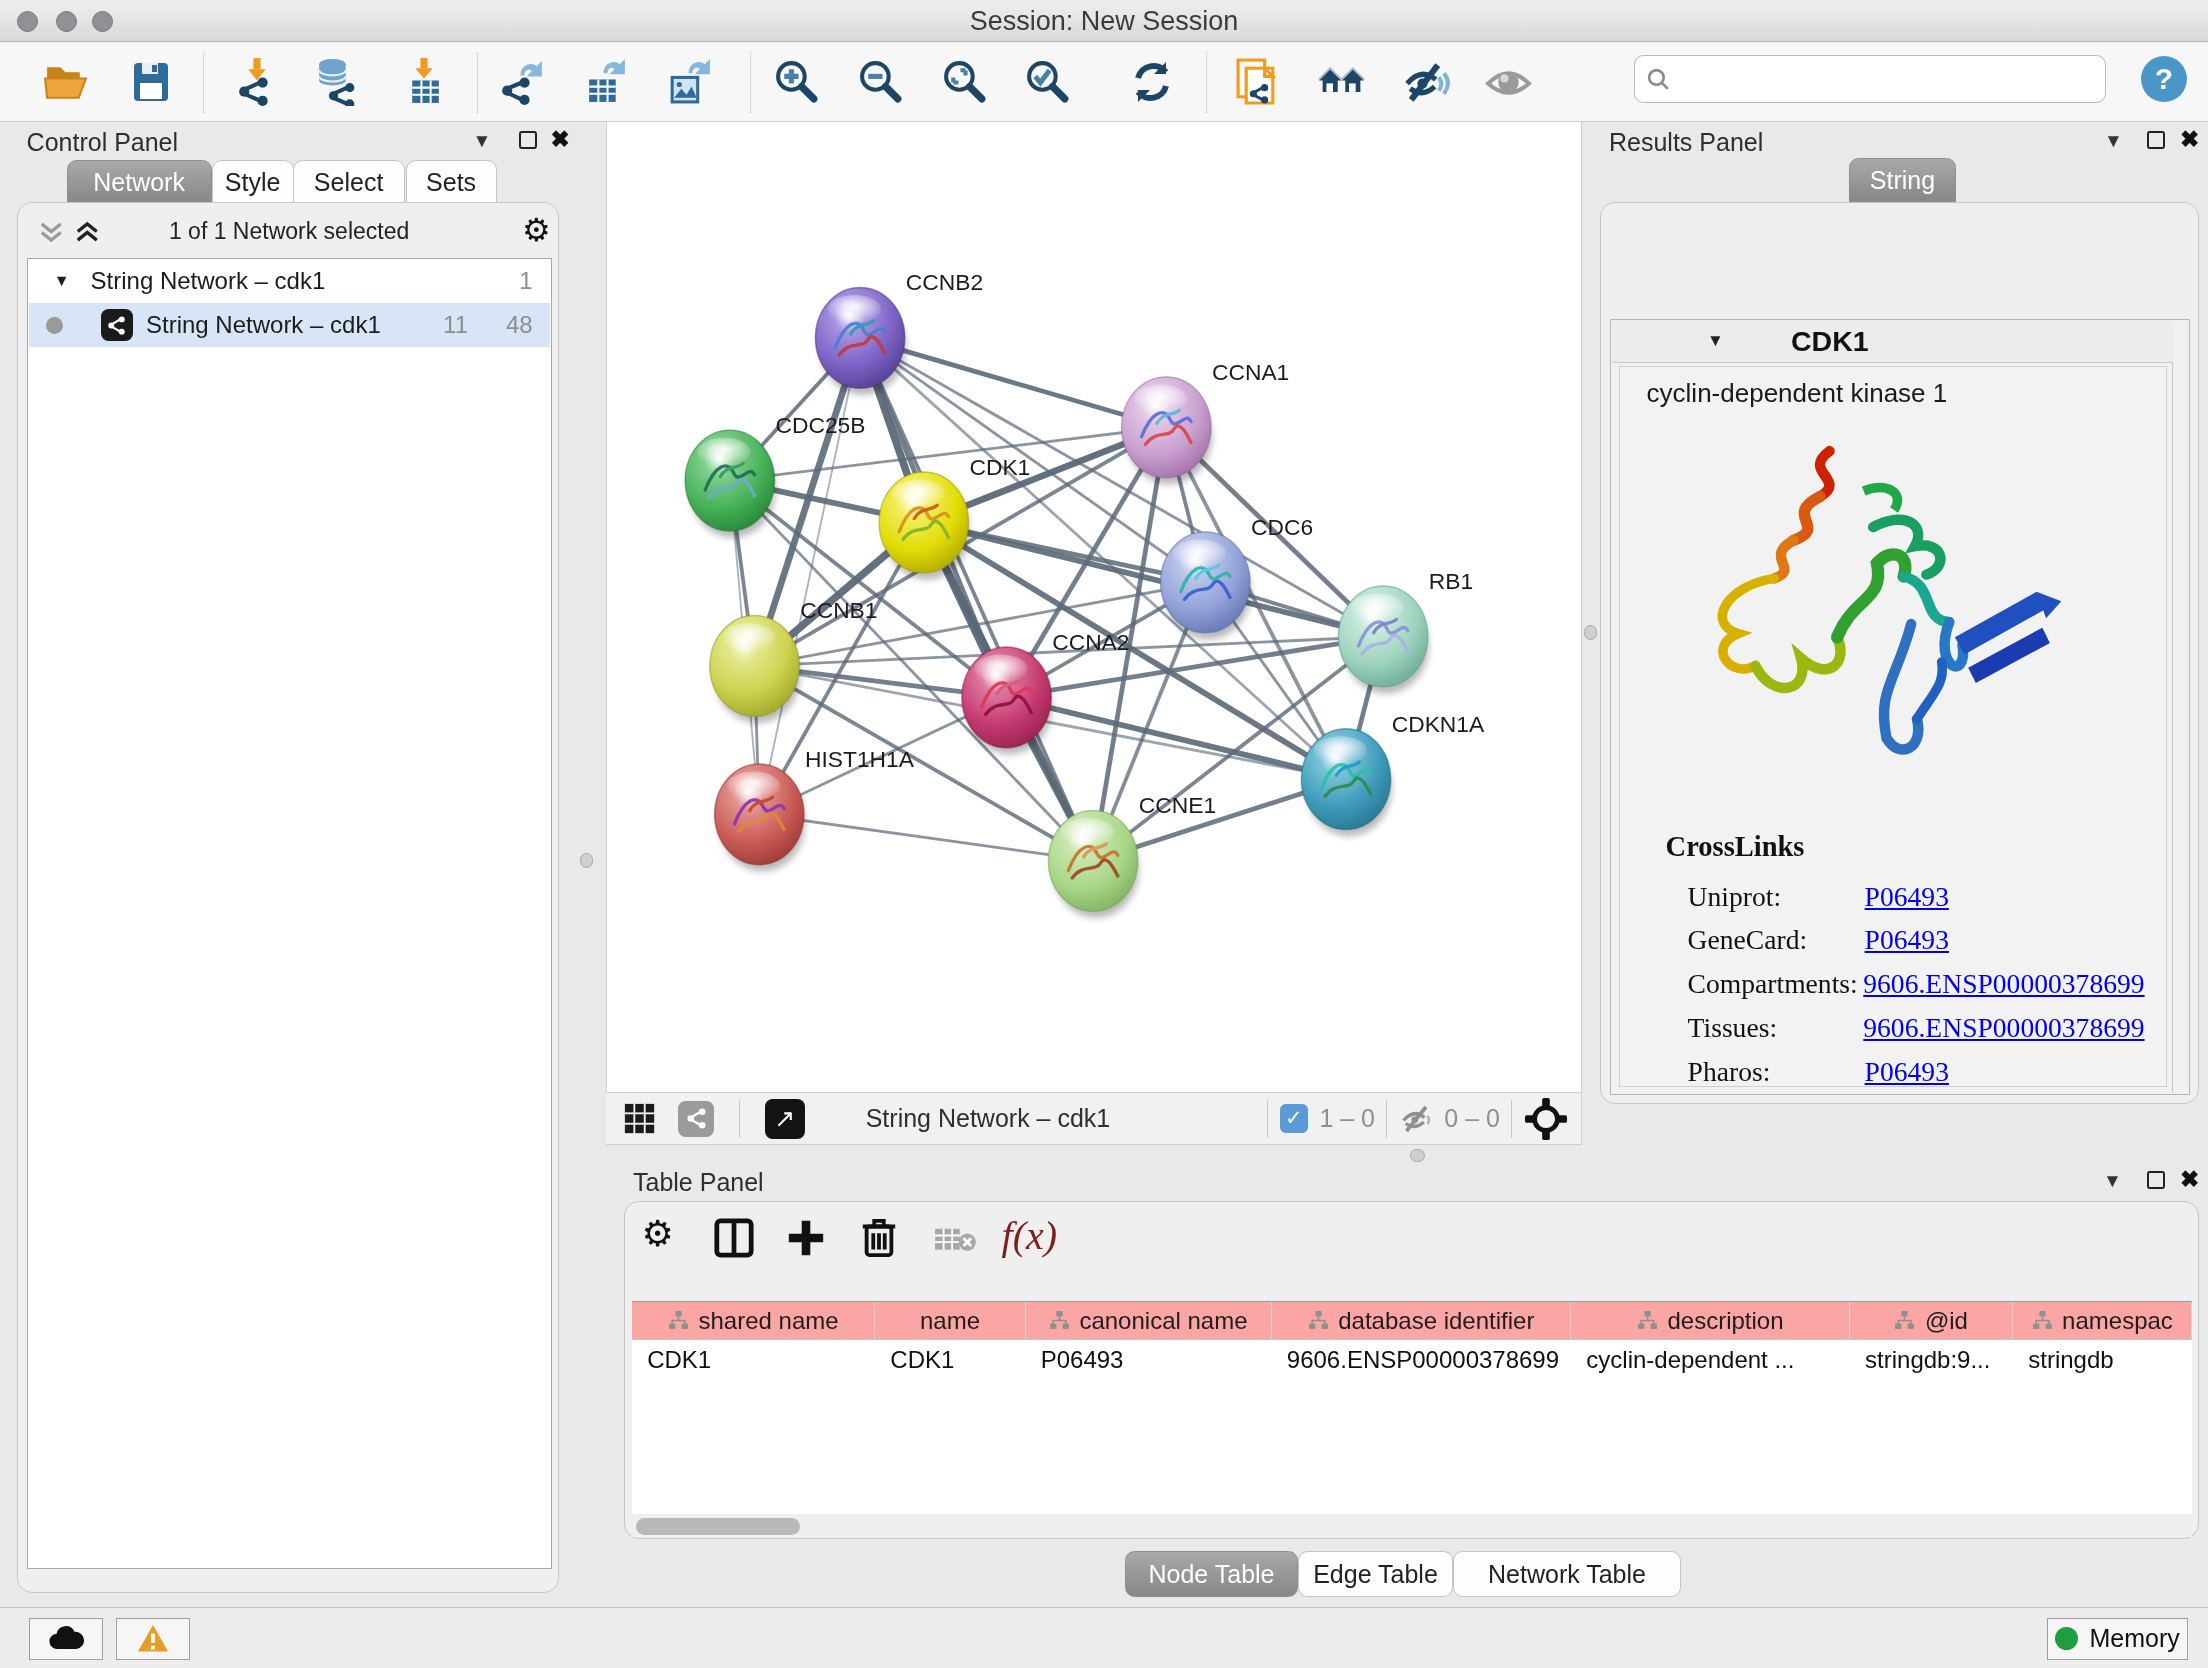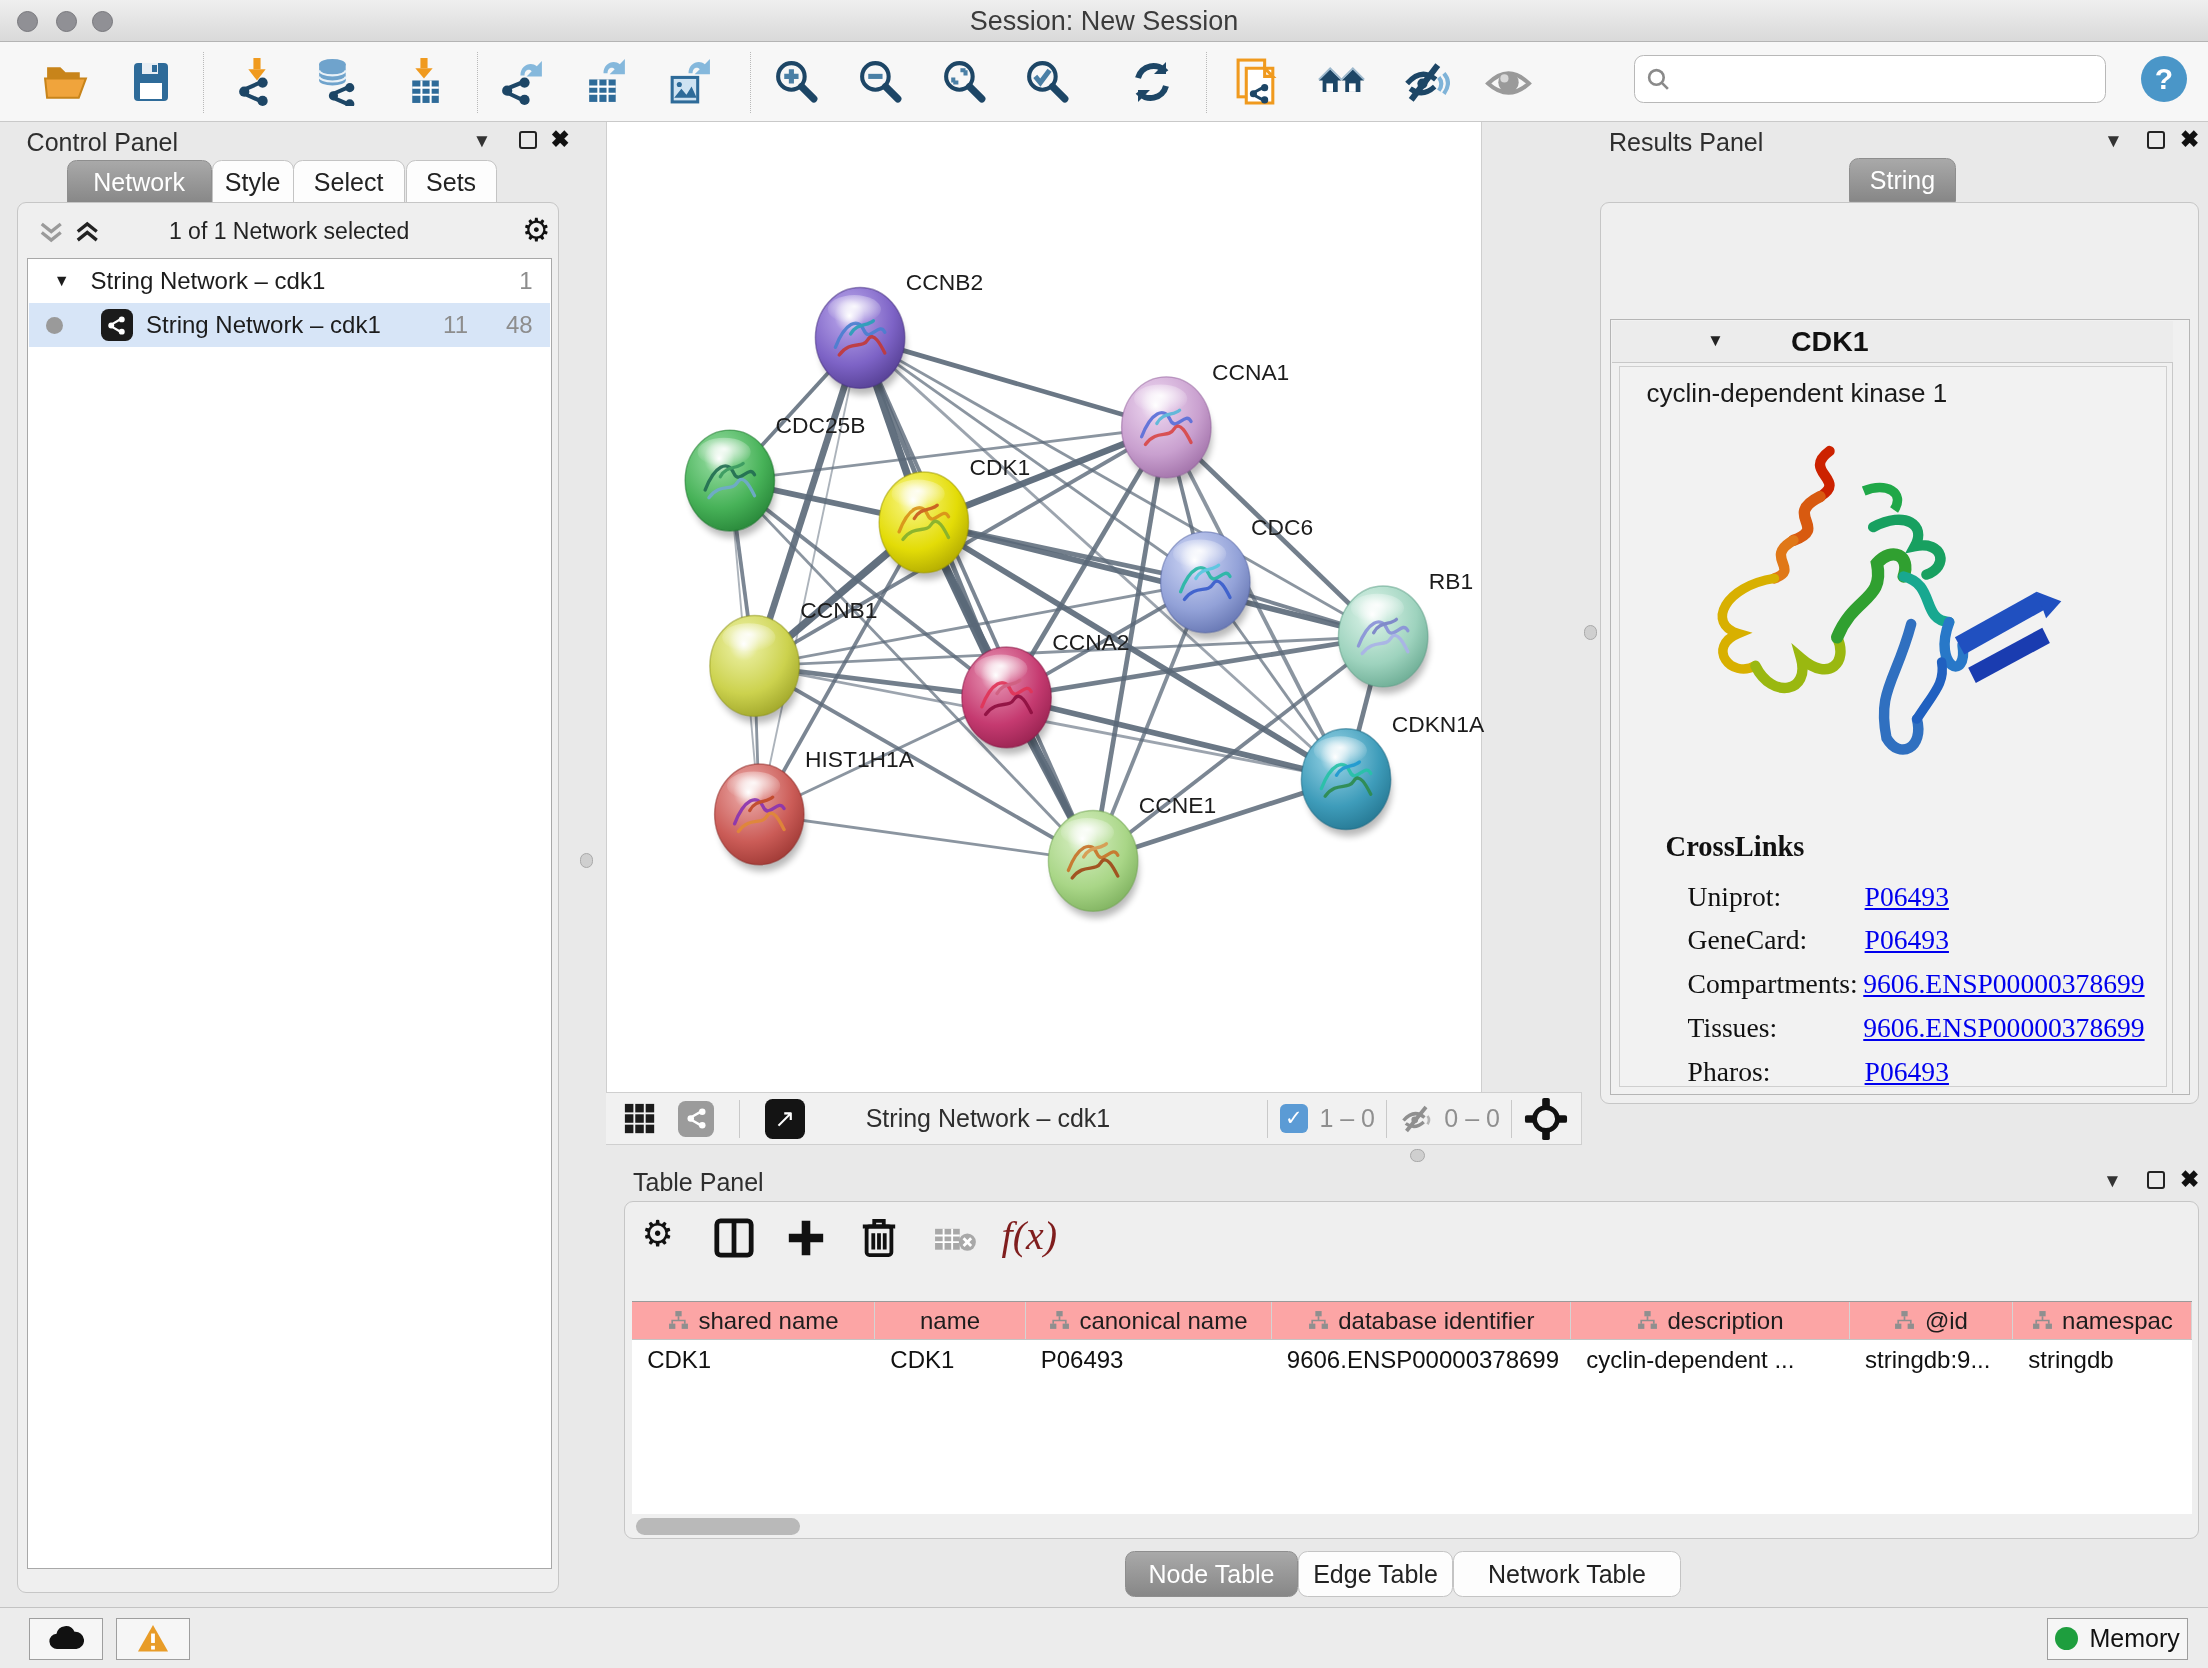--- a/index.html
+++ b/index.html
@@ -25,35 +25,35 @@
     background:#4a96c8; color:#fff; font-size:30px; font-weight:bold; text-align:center; line-height:46px; }
 
   
   .panel-title { font-size:25px; color:#2e2e2e; }
   .collapse-tri { color:#333; font-size:19px; }
   .float-ic { width:18px; height:18px; border:2.9px solid #222; border-radius:2.9px; display:inline-block; }
   .close-ic { font-size:23px; color:#111; font-weight:bold; }
   .tab { position:absolute; height:44px; background:#fdfdfd; border:1px solid #c4c4c4; border-radius:9.5px 9.5px 0 0;
     font-size:25px; color:#222; text-align:center; line-height:42px; }
   .tab.active { background:linear-gradient(#a9a9a9,#878787); color:#fff; border-color:#8e8e8e; }
-  .roundbox { background:#efefef; border:1px solid #c6c6c6; border-radius:9px; }
+  .roundbox { background:#efefef; border:1px solid #c6c6c6; border-radius:15px; }
   .btn { background:linear-gradient(#ffffff,#f2f2f2); border:1px solid #bfbfbf; border-radius:8.6px;
     font-size:25px; color:#222; text-align:center; }
   .dot-handle { position:absolute; width:13.3px; height:15px; background:#cfcfcf; border:1px solid #a9a9a9; border-radius:7.6px; }
 
   
   #cp-box { left:17px; top:202px; width:542px; height:1391px; }
   #cp-list { position:absolute; left:8.6px; top:55px; width:525px; height:1311px; background:#fff; border:1px solid #a8a8a8; }
   .cp-row { position:absolute; left:1px; width:521px; height:44px; font-size:24px; color:#1c1c1c; display:flex; align-items:center; }
   .cp-row.selected { background:#d7e5f7; }
   .count { color:#8d8d8d; }
   .share-sq { width:32px; height:32px; border-radius:7.6px; display:inline-flex; align-items:center; justify-content:center; }
 
   
-  #net-canvas { left:606px; top:122px; width:876px; height:970px; background:#fff;
+  #net-canvas { left:606px; top:122px; width:976px; height:970px; background:#fff;
     border-left:1px solid #cfcfcf; border-right:1px solid #cfcfcf;text-align:right; }
   #net-footer { left:606px; top:1092px; width:976px; height:53px; background:#f1f1f1;
     border:1px solid #cfcfcf; border-left:none; display:flex; align-items:center; }
   .nf-sep { width:1px; height:38px; background:#c9c9c9; margin:0 11.4px; }
   .nf-text { font-size:25px; color:#8f8f8f; }
 
   
   #rp-box { left:1600px; top:202px; width:599px; height:902px; }
   #rp-inner-top { position:absolute; left:9.5px; top:11.4px; width:580px; height:101px; background:#f3f3f3; border:1px solid #bbbbbb; }
   #rp-content { position:absolute; left:9.5px; top:116px; width:580px; height:776px; background:#f1f1f1; border:1px solid #b5b5b5; }

